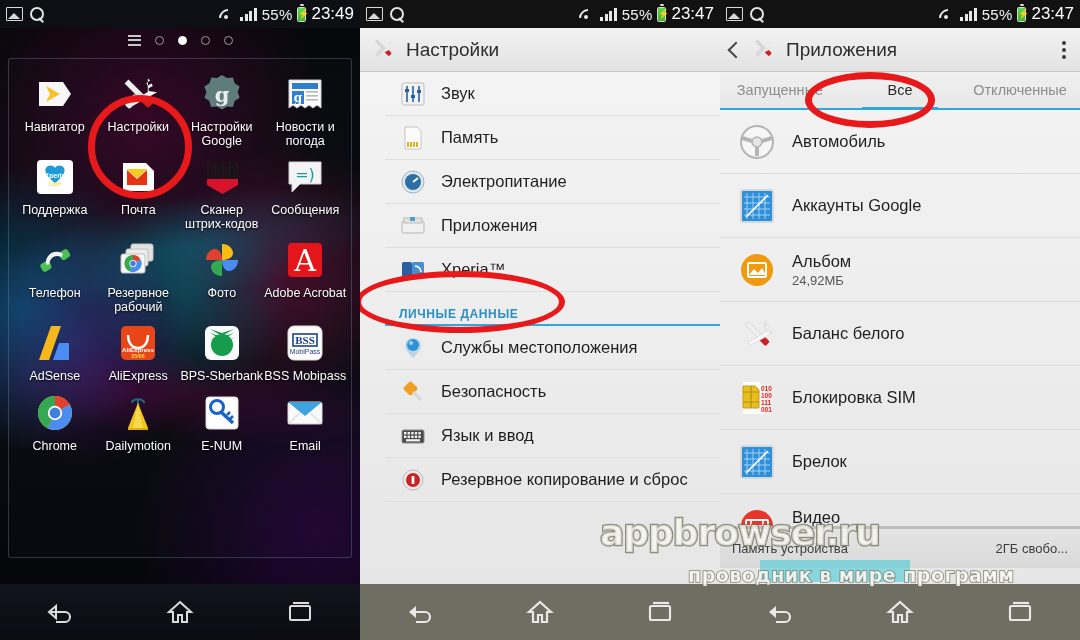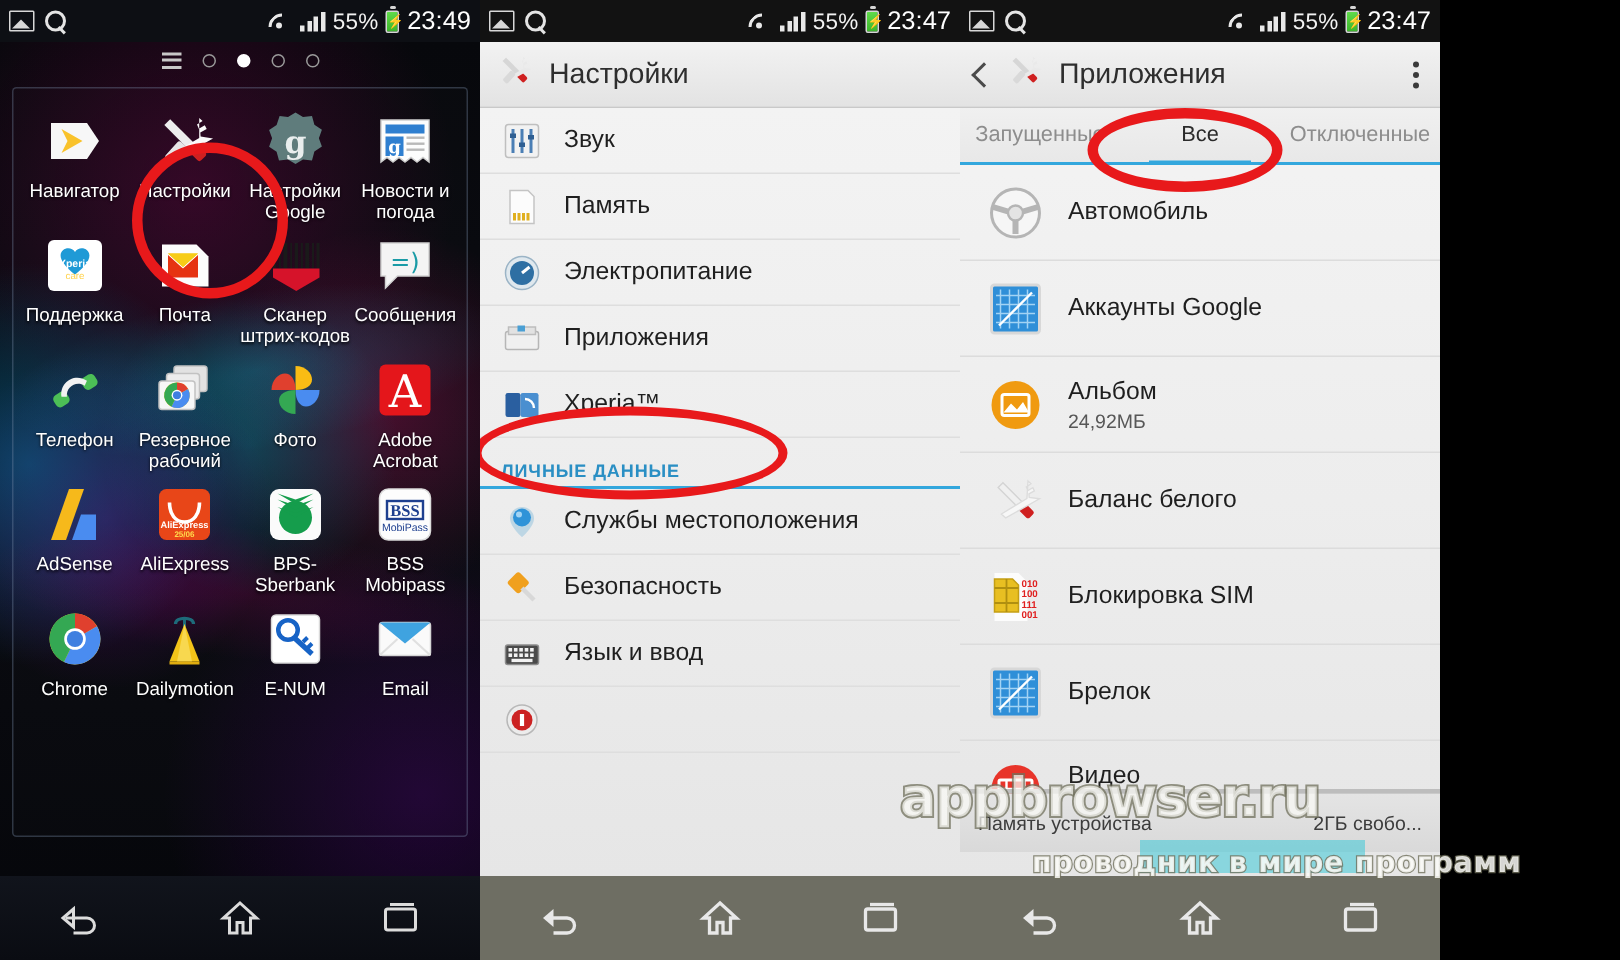--- a/index.html
+++ b/index.html
@@ -5,21 +5,21 @@
   * { box-sizing: border-box; margin: 0; padding: 0; }
   html, body {
     width: 1080px; height: 640px;
     overflow: hidden;
     background: #000;
     font-family: "Liberation Sans", sans-serif;
   }
   #root { position: relative; width: 1080px; height: 640px; display: flex; }
 
   
-  .panel { position: relative; width: 320px; height: 640px; overflow: hidden; }
+  .panel { position: relative; width: 360px; height: 640px; overflow: hidden; }
 
   
   .statusbar {
     position: relative; height: 28px; width: 100%;
     background: #0d0f14;
     display: flex; align-items: center;
     padding: 0 6px;
     color: #fff;
   }
   .panel.light .statusbar { background: #121212; }
@@ -153,21 +153,21 @@
     position: relative;
   }
   .s-header .title { font-size: 19px; color: #2e2e2e; }
   .back-chevron {
     width: 12px; height: 12px; border-left: 2.6px solid #4a4a4a; border-bottom: 2.6px solid #4a4a4a;
     transform: rotate(45deg); margin-right: -2px;
   }
   .overflow-dots { margin-left:auto; display:flex; flex-direction:column; gap:3px; padding-right:4px; }
   .overflow-dots i { width: 4px; height: 4px; background:#3a3a3a; border-radius:50%; display:block; }
 
-  .s-list { position: relative; }
+  .s-list { position: relative; padding-left: 25px; }
   .s-row {
     height: 44px; display: flex; align-items: center; gap: 14px;
     padding: 0 8px 0 14px;
     border-bottom: 1px solid #dedede;
     position: relative;
   }
   .s-row .rico { width: 28px; height: 28px; display:flex; align-items:center; justify-content:center; flex: 0 0 28px; }
   .s-row .rlbl { font-size: 16.5px; color: #1f1f1f; }
   .s-section {
     height: 34px; display: flex; align-items: flex-end; padding: 0 0 3px 14px;
@@ -715,20 +715,21 @@
           </div>
 
           <div class="s-row">
             <span class="rico">
               <svg width="26" height="26" viewBox="0 0 26 26">
                 <circle cx="13" cy="13" r="10" fill="#ececec" stroke="#b8b8b8"></circle>
                 <circle cx="13" cy="13" r="7" fill="#cc2222"></circle>
                 <rect x="11.6" y="9" width="2.8" height="8" fill="#fff"></rect>
               </svg>
             </span>
+            <span class="rlbl">Резервное копирование и сброс</span>
           </div>
 
         </div>
       </div>
 
       <div class="ann thin" style="left:-5px; top:243px; width:210px; height:62px;"></div>
 
       <div class="navstrip grey">
         <div class="navbtn">
           <svg width="46" height="36" viewBox="0 0 46 36">

